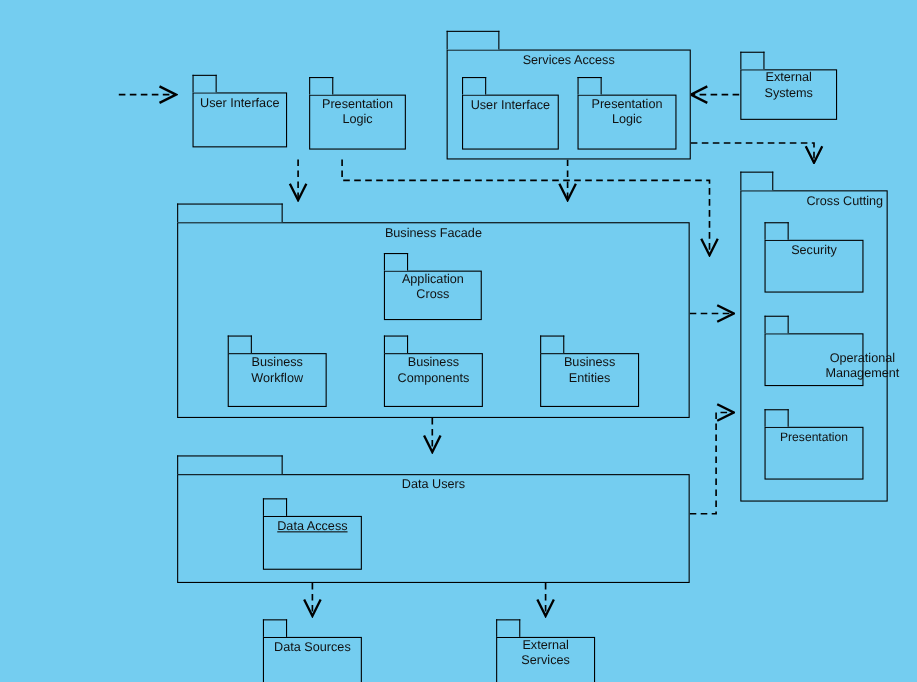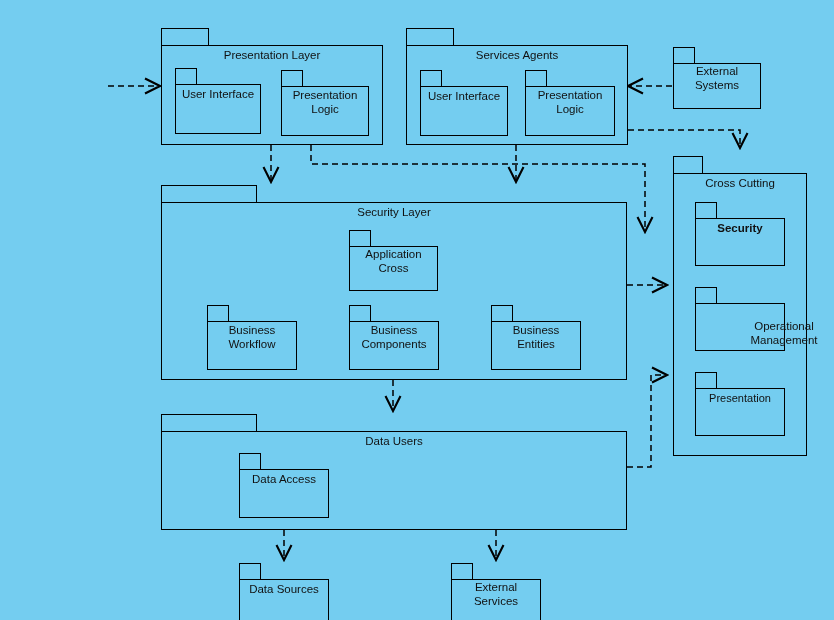--- a/index.html
+++ b/index.html
@@ -103,43 +103,38 @@
 
       <path d="M 627 467 L 651 467 L 651 375 L 667 375" marker-end="url(#oarrow)"></path>
 
       <path d="M 284 530 L 284 560" marker-end="url(#oarrow)"></path>
 
       <path d="M 496 530 L 496 560" marker-end="url(#oarrow)"></path>
     </g>
   </svg>
 
 
-  <div class="pkg container" style="left:161px; top:28px; width:222px; height:117px;">
-    <div class="tab" style="width:48px; height:17px;"></div>
-    <div class="body" style="top:17px; width:222px; height:100px;"></div>
-    <div class="label" style="top:20px;">Presentation Layer</div>
-  </div>
 
   <div class="pkg leaf" style="left:175px; top:68px; width:86px; height:66px;">
     <div class="tab" style="width:22px; height:16px;"></div>
     <div class="body" style="top:16px; width:86px; height:50px;"></div>
     <div class="label" style="top:19px;">User Interface</div>
   </div>
 
   <div class="pkg leaf" style="left:281px; top:70px; width:88px; height:66px;">
     <div class="tab" style="width:22px; height:16px;"></div>
     <div class="body" style="top:16px; width:88px; height:50px;"></div>
     <div class="label" style="top:18px;">Presentation
 Logic</div>
   </div>
 
   <div class="pkg container" style="left:406px; top:28px; width:222px; height:117px;">
     <div class="tab" style="width:48px; height:17px;"></div>
     <div class="body" style="top:17px; width:222px; height:100px;"></div>
-    <div class="label" style="top:20px;">Services Agents</div>
+    <div class="label" style="top:20px;">Services Access</div>
   </div>
 
   <div class="pkg leaf" style="left:420px; top:70px; width:88px; height:66px;">
     <div class="tab" style="width:22px; height:16px;"></div>
     <div class="body" style="top:16px; width:88px; height:50px;"></div>
     <div class="label" style="top:19px;">User Interface</div>
   </div>
 
   <div class="pkg leaf" style="left:525px; top:70px; width:90px; height:66px;">
     <div class="tab" style="width:22px; height:16px;"></div>
@@ -151,21 +146,21 @@
   <div class="pkg leaf" style="left:673px; top:47px; width:88px; height:62px;">
     <div class="tab" style="width:22px; height:16px;"></div>
     <div class="body" style="top:16px; width:88px; height:46px;"></div>
     <div class="label" style="top:17px;">External
 Systems</div>
   </div>
 
   <div class="pkg container" style="left:161px; top:185px; width:466px; height:195px;">
     <div class="tab" style="width:96px; height:17px;"></div>
     <div class="body" style="top:17px; width:466px; height:178px;"></div>
-    <div class="label" style="top:20px;">Security Layer</div>
+    <div class="label" style="top:20px;">Business Facade</div>
   </div>
 
   <div class="pkg leaf" style="left:349px; top:230px; width:89px; height:61px;">
     <div class="tab" style="width:22px; height:16px;"></div>
     <div class="body" style="top:16px; width:89px; height:45px;"></div>
     <div class="label" style="top:17px;">Application
 Cross</div>
   </div>
 
   <div class="pkg leaf" style="left:207px; top:305px; width:90px; height:65px;">
@@ -185,27 +180,27 @@
   <div class="pkg leaf" style="left:491px; top:305px; width:90px; height:65px;">
     <div class="tab" style="width:22px; height:16px;"></div>
     <div class="body" style="top:16px; width:90px; height:49px;"></div>
     <div class="label" style="top:18px;">Business
 Entities</div>
   </div>
 
   <div class="pkg container" style="left:673px; top:156px; width:134px; height:300px;">
     <div class="tab" style="width:30px; height:17px;"></div>
     <div class="body" style="top:17px; width:134px; height:283px;"></div>
-    <div class="label" style="top:20px;">Cross Cutting</div>
+    <div class="label" style="top:20px;padding-left:28px;">Cross Cutting</div>
   </div>
 
   <div class="pkg leaf" style="left:695px; top:202px; width:90px; height:64px;">
     <div class="tab" style="width:22px; height:16px;"></div>
     <div class="body" style="top:16px; width:90px; height:48px;"></div>
-    <div class="label" style="top:19px;font-weight:bold;">Security</div>
+    <div class="label" style="top:19px;">Security</div>
   </div>
 
   <div class="pkg leaf" style="left:695px; top:287px; width:90px; height:64px;">
     <div class="tab" style="width:22px; height:16px;"></div>
     <div class="body" style="top:16px; width:90px; height:48px;"></div>
     <div class="label" style="top:32px;margin-left:44px;">Operational
 Management</div>
   </div>
 
   <div class="pkg leaf" style="left:695px; top:372px; width:90px; height:64px;">
@@ -216,21 +211,21 @@
 
   <div class="pkg container" style="left:161px; top:414px; width:466px; height:116px;">
     <div class="tab" style="width:96px; height:17px;"></div>
     <div class="body" style="top:17px; width:466px; height:99px;"></div>
     <div class="label" style="top:20px;">Data Users</div>
   </div>
 
   <div class="pkg leaf" style="left:239px; top:453px; width:90px; height:65px;">
     <div class="tab" style="width:22px; height:16px;"></div>
     <div class="body" style="top:16px; width:90px; height:49px;"></div>
-    <div class="label" style="top:19px;">Data Access</div>
+    <div class="label" style="top:19px;text-decoration:underline;">Data Access</div>
   </div>
 
 
   <div class="pkg leaf" style="left:239px; top:563px; width:90px; height:65px;">
     <div class="tab" style="width:22px; height:16px;"></div>
     <div class="body" style="top:16px; width:90px; height:49px;"></div>
     <div class="label" style="top:19px;">Data Sources</div>
   </div>
 
   <div class="pkg leaf" style="left:451px; top:563px; width:90px; height:65px;">

